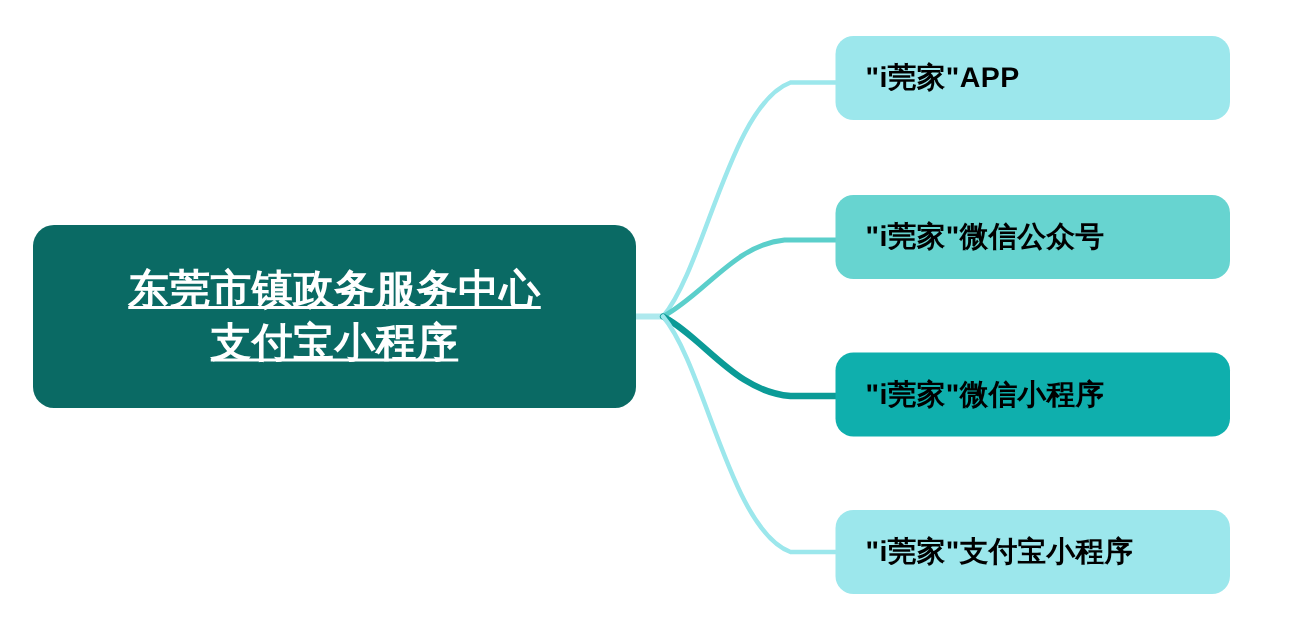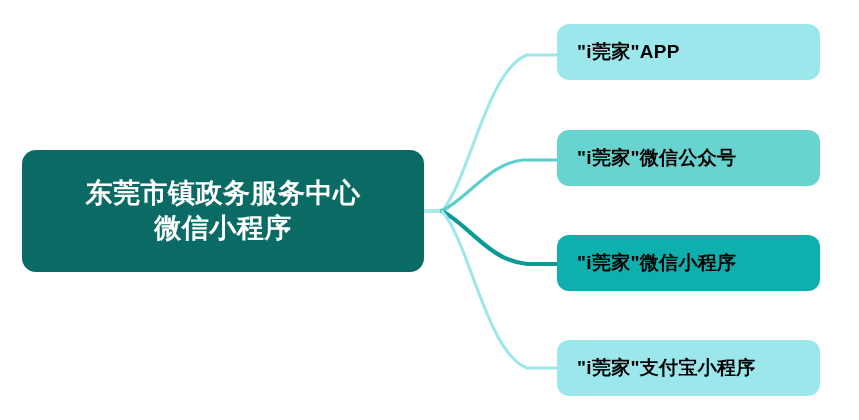--- a/index.html
+++ b/index.html
@@ -44,20 +44,21 @@
     border-radius: 14px;
     justify-content: center;
     text-align: center;
   }
   .node-root .node-label {
     color: #ffffff;
     font-size: 27px;
     font-weight: bold;
     line-height: 1.28;
     letter-spacing: 0.5px;
+    text-decoration: underline;
   }
   
   .node-branch {
     left: 557px;
     width: 263px;
     height: 56px;
     border-radius: 12px;
     justify-content: flex-start;
   }
   .node-branch .node-label {
@@ -87,21 +88,21 @@
     <path d="M 442 211 C 470 196, 490 163, 523 160 L 558 160" stroke="#5BCFCB" stroke-width="3.2" stroke-linecap="round"></path>
 
     <path d="M 442 211 C 470 226, 490 261, 527 264 L 558 264" stroke="#0B9B97" stroke-width="4.2" stroke-linecap="round"></path>
 
     <path d="M 442 211 C 470 244, 487 353, 527 368 L 558 368" stroke="#9CE7EC" stroke-width="3" stroke-linecap="round"></path>
   </svg>
 
   <div class="node node-root" style="background-color: rgb(10, 106, 100);">
     <div class="node-label" style="color: rgb(255, 255, 255);">
       <span>东莞市镇政务服务中心</span><br>
-      <span>微信小程序</span>
+      <span>支付宝小程序</span>
     </div>
   </div>
 
   <div class="node node-branch branch-0" style="background-color: rgb(156, 231, 236);">
     <span class="node-label" style="color: rgb(0, 0, 0);">"i莞家"APP</span>
   </div>
 
   <div class="node node-branch branch-1" style="background-color: rgb(103, 212, 208);">
     <span class="node-label" style="color: rgb(0, 0, 0);">"i莞家"微信公众号</span>
   </div>

